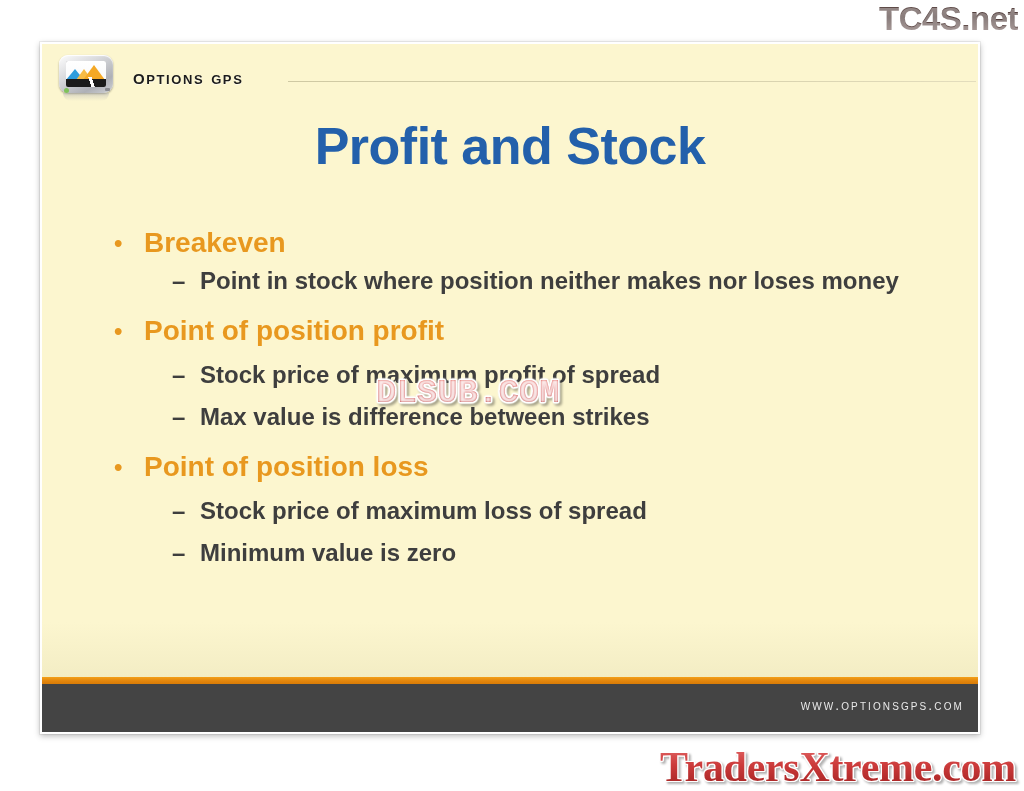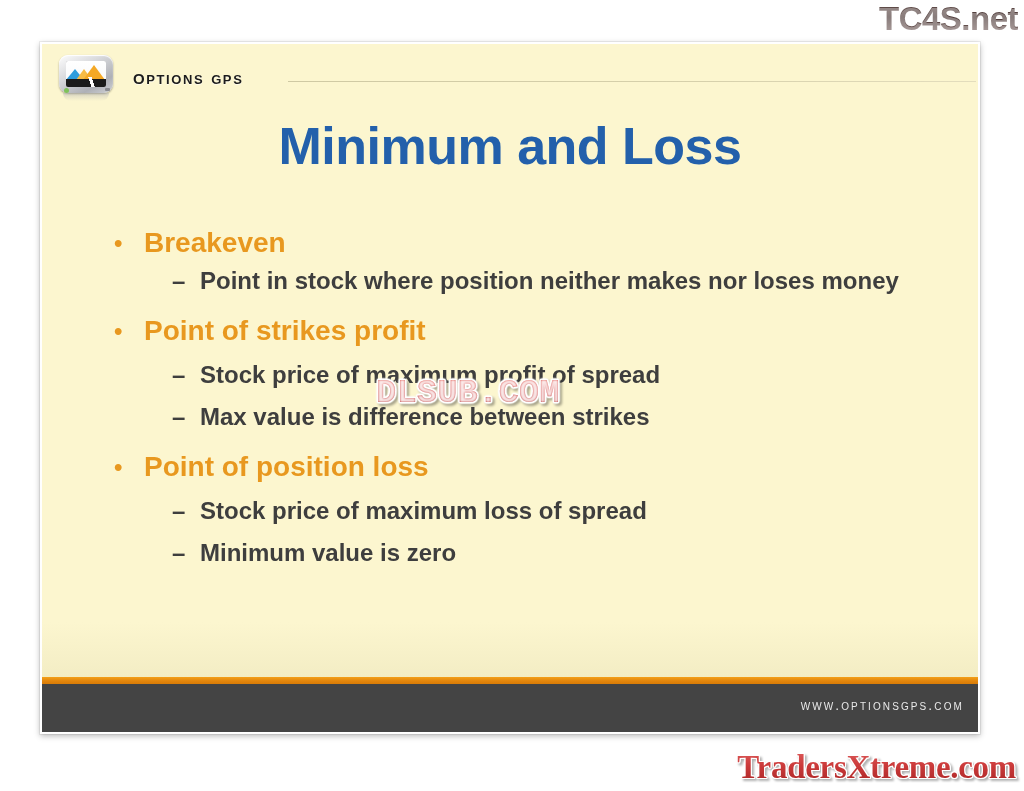--- a/index.html
+++ b/index.html
@@ -263,21 +263,21 @@
     white-space: nowrap;
   }
 
   
   #tx-logo {
     position: absolute;
     right: 8px;
     bottom: 4px;
     font-family: "Liberation Serif", serif;
     font-weight: bold;
-    font-size: 33px;
+    font-size: 42px;
     line-height: 40px;
     letter-spacing: -0.3px;
     color: #cf4040;
     background: linear-gradient(180deg, #e06464 0%, #cc3b3b 45%, #a52323 100%);
     -webkit-background-clip: text;
     background-clip: text;
     -webkit-text-fill-color: transparent;
     white-space: nowrap;
     filter: drop-shadow(1px 0 0 #ffffff) drop-shadow(-1px 0 0 #ffffff)
             drop-shadow(0 1px 0 #ffffff) drop-shadow(0 -1px 0 #ffffff)
@@ -308,41 +308,41 @@
         </div>
         <div class="btn"></div>
         <div class="led"></div>
         <div class="refl"></div>
       </div>
 
       <div id="logo-text">Options GPS</div>
       <div id="header-rule"></div>
     </div>
 
-    <h1 id="slide-title">Minimum and Loss</h1>
+    <h1 id="slide-title">Profit and Stock</h1>
 
     <div id="slide-body">
 
       <div class="group">
         <div class="lvl1">
           <span class="dot">•</span>
           <span>Breakeven</span>
         </div>
         <div class="lvl2">
           <span class="dash">–</span>
           <span>Point in stock where position neither makes nor loses money</span>
         </div>
       </div>
 
       <div class="gap-md"></div>
 
       <div class="group">
         <div class="lvl1">
           <span class="dot">•</span>
-          <span>Point of strikes profit</span>
+          <span>Point of position profit</span>
         </div>
         <div class="gap-sm"></div>
         <div class="lvl2">
           <span class="dash">–</span>
           <span>Stock price of maximum profit of spread</span>
         </div>
         <div class="gap-sm"></div>
         <div class="lvl2">
           <span class="dash">–</span>
           <span>Max value is difference between strikes</span>

